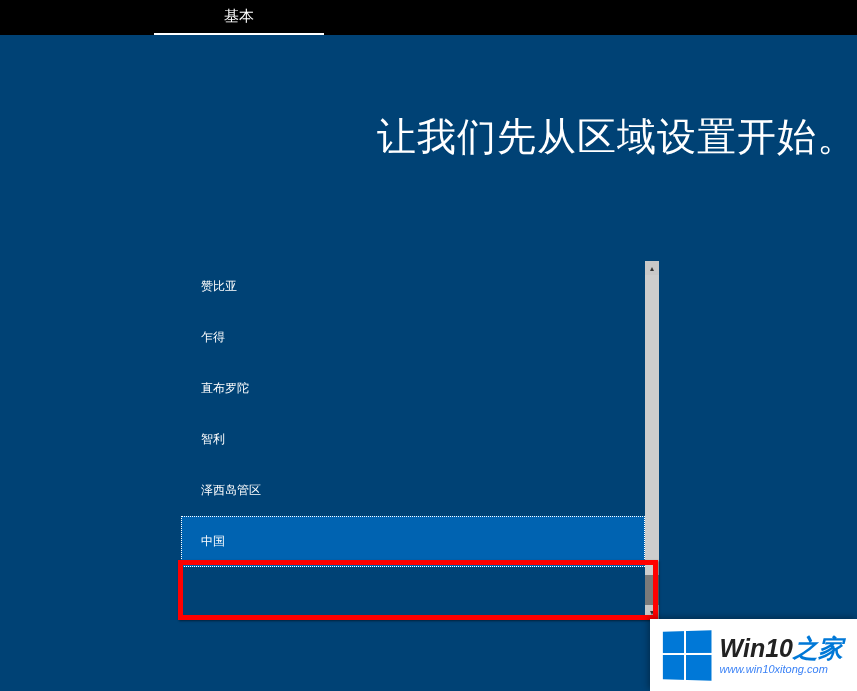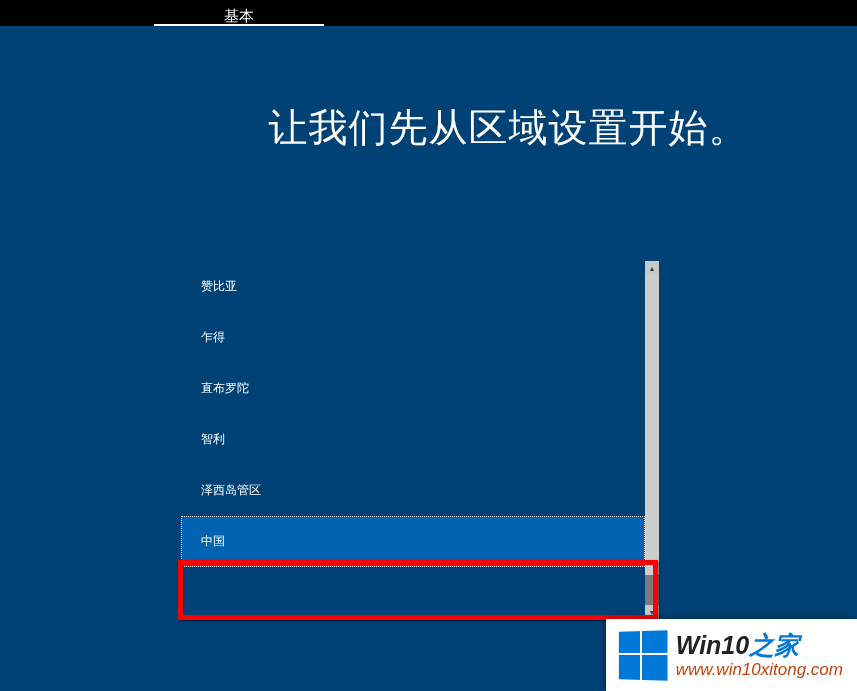--- a/index.html
+++ b/index.html
@@ -9,21 +9,21 @@
     }
     body {
       width: 857px;
       height: 691px;
       font-family: "Microsoft YaHei", "Segoe UI", sans-serif;
       background: #004275;
       overflow: hidden;
       position: relative;
     }
     .topbar {
-      height: 26px;
+      height: 35px;
       background: #000;
       display: flex;
       align-items: stretch;
       padding-left: 154px;
     }
     .tab {
       color: #fff;
       font-size: 15px;
       padding: 7px 70px 6px 70px;
       position: relative;
@@ -37,21 +37,21 @@
       height: 2px;
       background: #fff;
     }
     .main {
       padding: 75px 0 0 0;
     }
     .title {
       color: #fff;
       font-size: 39px;
       font-weight: 300;
-      text-align: center;
+      text-align: right;
       padding-left: 160px;
       letter-spacing: 1px;
     }
     .list-wrap {
       position: absolute;
       top: 261px;
       left: 181px;
       width: 478px;
       height: 358px;
       display: flex;
@@ -152,22 +152,22 @@
       font-size: 25px;
       font-weight: 700;
       color: #222;
       font-style: italic;
     }
     .wm-title .accent {
       color: #0078d7;
       font-style: italic;
     }
     .wm-url {
-      font-size: 17px;
-      color: #c2410c;
+      font-size: 11px;
+      color: #3b82f6;
       font-style: italic;
     }
   </style>
 </head>
 <body>
 
 <div class="topbar">
   <div class="tab active">
     <span>基本</span>
   </div>

